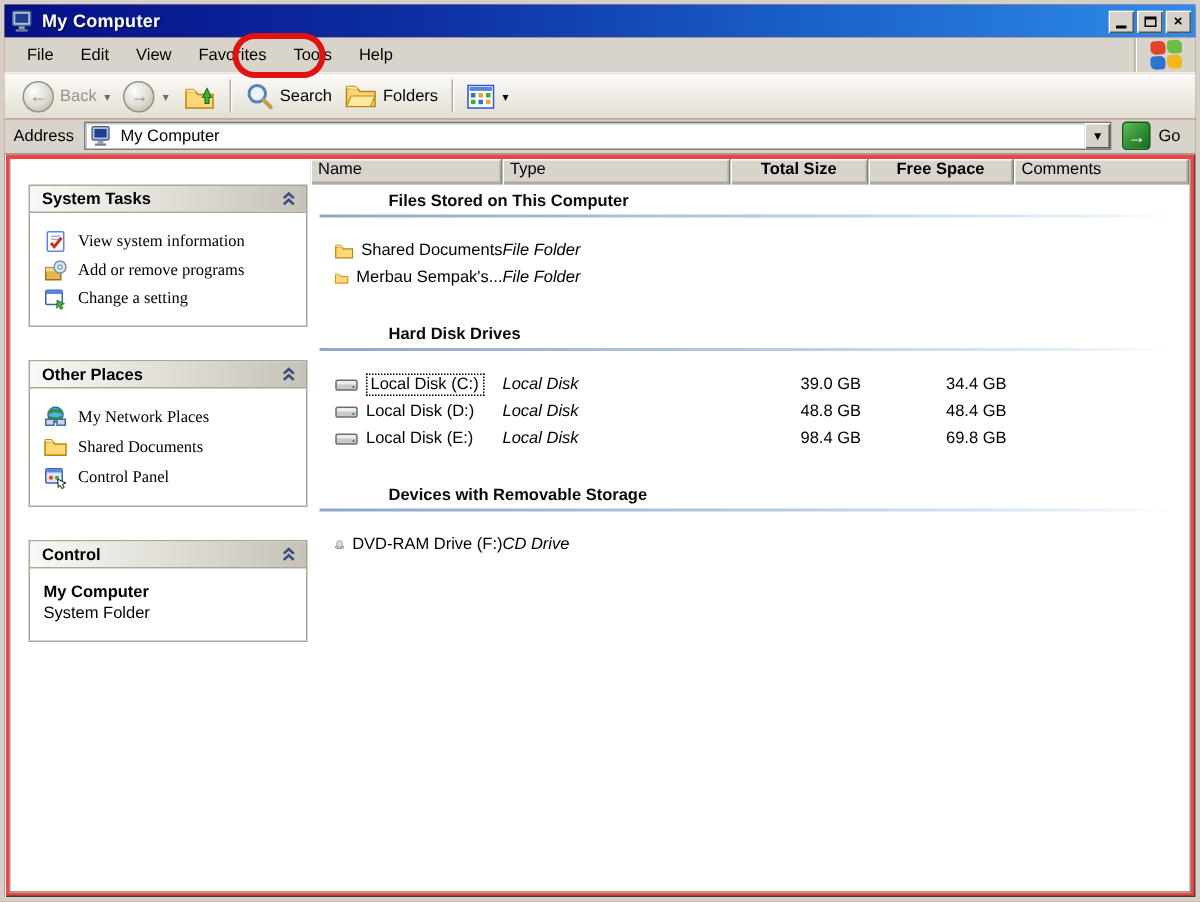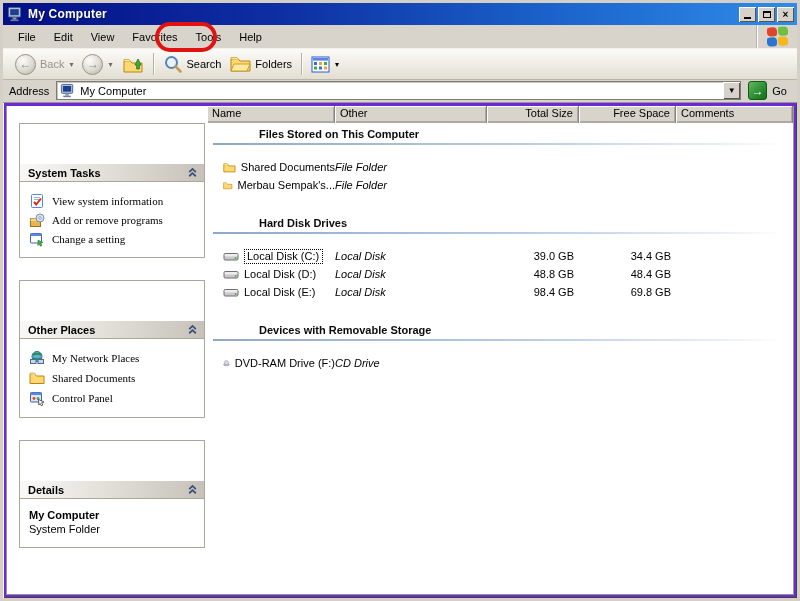--- a/index.html
+++ b/index.html
@@ -1,19 +1,19 @@
 <!DOCTYPE html>
 <html><head>
 <meta charset="utf-8">
 <style>
   * { margin:0; padding:0; box-sizing:border-box; }
   html,body { width:800px; height:601px; }
   body { font-family:"Liberation Sans", sans-serif; font-size:11px; background:#D4D0C8; overflow:hidden; }
 
-  .window { position:absolute; inset:0; background:#6d28d9;
+  .window { position:absolute; inset:0; background:#ef4444;
             border-top:3px solid #D4D0C8; border-left:3px solid #D4D0C8;
             border-right:3px solid #D4D0C8; border-bottom:3px solid #D4D0C8;
             box-shadow: inset 1px 1px 0 #ffffff, inset -1px -1px 0 #404040; }
 
   
   .titlebar { height:22px; display:flex; align-items:center; padding:0 3px 0 4px;
               background:linear-gradient(90deg,#050f86 0%, #0d2fa3 35%, #1b64cc 70%, #2f8ce8 100%); }
   .titlebar .title { color:#fff; font-weight:bold; font-size:12px; margin-left:5px; flex:1;
                      text-shadow:1px 1px 0 rgba(0,0,0,.35); letter-spacing:.2px; }
   .winbtn { width:17px; height:15px; margin-left:2px; background:#D6D2C9; display:flex;
@@ -66,35 +66,35 @@
 
   
   .content { position:absolute; left:3px; right:3px; top:103px; bottom:3px; background:#fff;
              border:1px solid #9a968c; border-top:none; display:flex; overflow:hidden; }
 
   
   .sidebar { width:200px; flex:none; padding:17px 0 0 12px; }
   .panel { width:186px; border:1px solid #ACA899; background:#fff; margin-bottom:22px; }
   .panel-header { height:18px; display:flex; align-items:center; padding:0 6px 0 8px;
                   background:linear-gradient(90deg,#F9F8F6 0%, #DEDBD3 55%, #C6C2B9 100%);
-                  border-bottom:1px solid #ACA899; font-weight:bold; color:#000;margin-top:40px; }
+                  border-bottom:1px solid #ACA899; font-weight:bold; color:#000; }
   .panel-header .chev { margin-left:auto; display:flex; }
   .panel-body { padding:9px 4px 9px 9px; }
   .task-item { display:flex; align-items:center; gap:7px; height:19px; cursor:pointer; color:#000;font-family:Liberation Serif, serif; }
   .task-item.h20 { height:20px; }
   .details-body { padding:10px 6px 12px 9px; }
   .details-title { font-weight:bold; margin-bottom:2px; }
 
   
   .main { flex:1; position:relative; }
   .header-row { display:grid; grid-template-columns:128px 152px 92px 97px 1fr; height:17px; }
   .header-cell { background:#D8D4CC; border-right:1px solid #84827a; padding:1px 5px 0 5px;
                  box-shadow:inset 1px 1px 0 #fff, inset -1px -2px 0 #aeaaa1; white-space:nowrap;
                  overflow:hidden; cursor:default; }
-  .header-cell.right { text-align:right; }
+  .header-cell.right { text-align:center;font-weight:bold; }
 
   .section-heading { margin:23px 0 0 16px; font-weight:bold; color:#0a0a0a;padding-left:36px; }
   .section-heading.first { margin-top:5px; }
   .section-rule { height:2px; margin:3px 10px 0 6px;
                   background:linear-gradient(90deg,#8FA8C8 0%, #B9CCE4 55%, #E9F0F8 90%, #fff 100%); }
   .rows { margin-top:13px; }
   .row { display:grid; grid-template-columns:128px 152px 92px 97px 1fr; height:18px; align-items:center; cursor:default; }
   .cell-name { display:flex; align-items:center; gap:5px; padding-left:16px; white-space:nowrap; }
   .cell-type { white-space:nowrap;font-style:italic; }
   .cell-num { text-align:right; padding-right:5px; white-space:nowrap; }
@@ -286,41 +286,41 @@
                 <circle cx="9" cy="8.5" r="1.4" fill="#3FAE3F"></circle>
               <path d="M9.5 9.5 L15 12 L12.6 12.8 L13.8 15 L12.2 15.7 L11.1 13.5 L9.8 15 Z" fill="#fff" stroke="#000" stroke-width=".6"></path>
             </svg>
             <span>Control Panel</span>
           </div>
         </div>
       </div>
 
       <div class="panel">
         <div class="panel-header">
-          <span>Details</span>
+          <span>Control</span>
           <span class="chev">
             <svg width="11" height="11" viewBox="0 0 10 10">
                 <path d="M2 4.6 L5 1.8 L8 4.6" fill="none" stroke="#39507c" stroke-width="1.6"></path>
                 <path d="M2 8.4 L5 5.6 L8 8.4" fill="none" stroke="#39507c" stroke-width="1.6"></path>
               </svg>
           </span>
         </div>
         <div class="details-body">
           <div class="details-title">My Computer</div>
           <div>System Folder</div>
         </div>
       </div>
 
     </div>
 
     <div class="main">
 
       <div class="header-row">
         <span class="header-cell">Name</span>
-        <span class="header-cell">Other</span>
+        <span class="header-cell">Type</span>
         <span class="header-cell right">Total Size</span>
         <span class="header-cell right">Free Space</span>
         <span class="header-cell">Comments</span>
       </div>
 
       <div class="section-heading first">Files Stored on This Computer</div>
       <div class="section-rule"></div>
       <div class="rows">
         <div class="row">
           <span class="cell-name">

